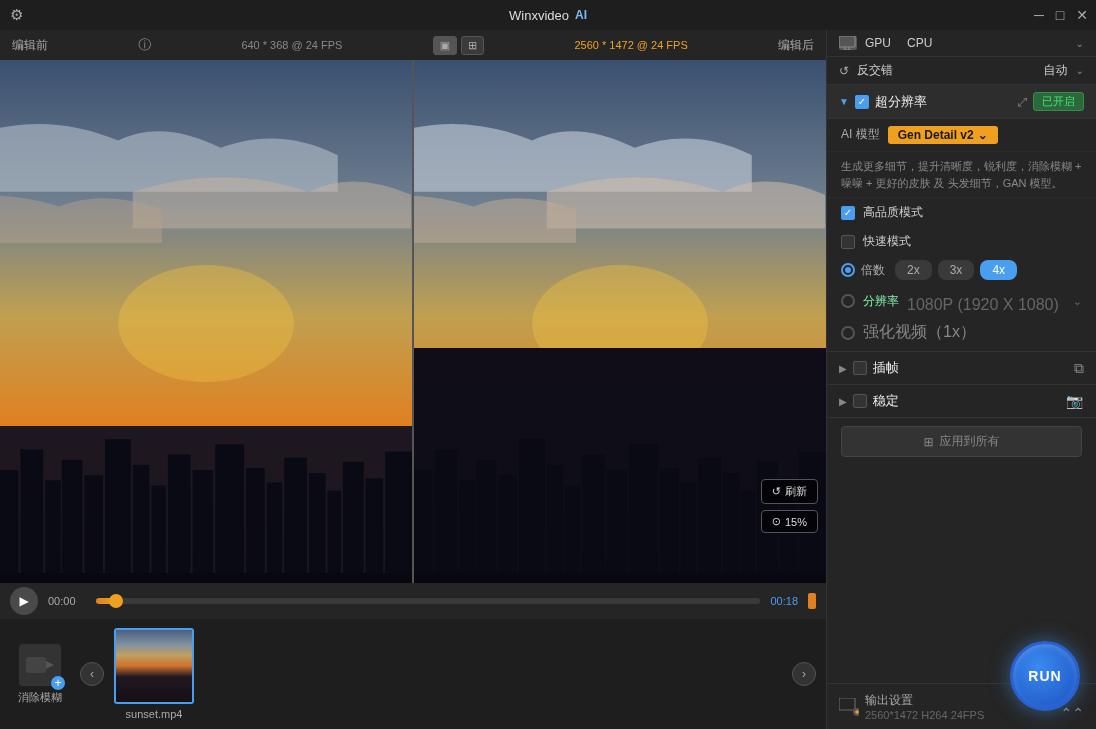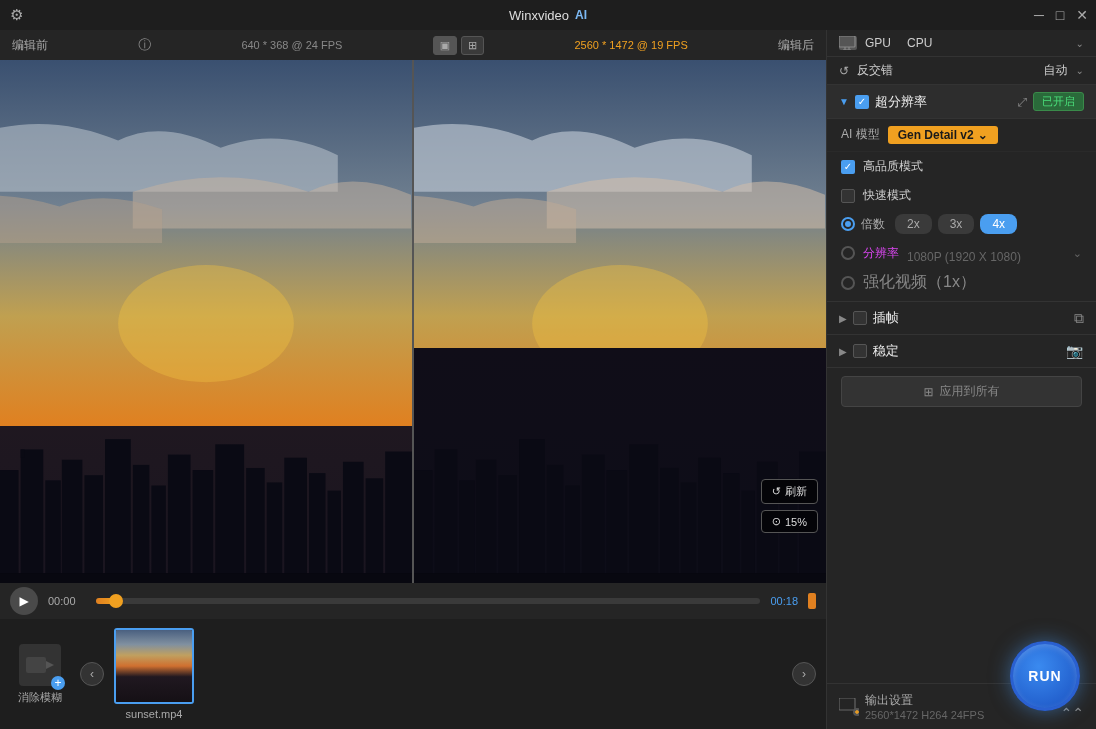--- a/index.html
+++ b/index.html
@@ -554,24 +554,24 @@
 
     
     .resolution-row {
       display: flex;
       align-items: center;
       padding: 4px 14px;
       gap: 8px;
     }
     .res-label {
       font-size: 12px;
-      color: #d946ef;
+      color: #86efac;
     }
     .res-value {
-      font-size: 12px;
+      font-size: 16px;
       color: #666;
       margin-top: 8px;
     }
 
     
     .enhance-row {
       display: flex;
       align-items: center;
       padding: 4px 14px 8px;
       gap: 8px;
@@ -703,21 +703,21 @@
   <div id="video-area">
 
     <div id="video-topbar">
       <span class="video-label">编辑前</span>
       <span style="color:#888;font-size:13px;">ⓘ</span>
       <span class="video-info">640 * 368 @ 24 FPS</span>
       <div class="view-toggle">
         <button class="view-btn active">▣</button>
         <button class="view-btn">⊞</button>
       </div>
-      <span class="video-info-right">2560 * 1472 @ 19 FPS</span>
+      <span class="video-info-right">2560 * 1472 @ 24 FPS</span>
       <span class="video-label">编辑后</span>
     </div>
 
     <div id="video-frame">
 
       <div class="video-half">
         <div class="sunset-bg">
 
           <svg style="position:absolute;top:0;left:0;width:100%;height:70%;" viewBox="0 0 400 250" preserveAspectRatio="xMidYMid slice">
             <defs>
@@ -902,20 +902,23 @@
     </div>
 
     <div class="ai-model-row">
       <span class="ai-model-label">AI 模型</span>
       <div class="ai-model-select">
         <span>Gen Detail v2</span>
         <span>⌄</span>
       </div>
     </div>
 
+    <div class="description-text">
+      <span>生成更多细节，提升清晰度，锐利度，消除模糊 + 噪噪 + 更好的皮肤 及 头发细节，GAN 模型。</span>
+    </div>
 
     <div class="quality-row">
       <div class="checkbox-blue">✓</div>
       <span class="quality-label">高品质模式</span>
     </div>
 
     <div class="quality-row">
       <div class="checkbox-empty"></div>
       <span class="quality-label">快速模式</span>
     </div>

